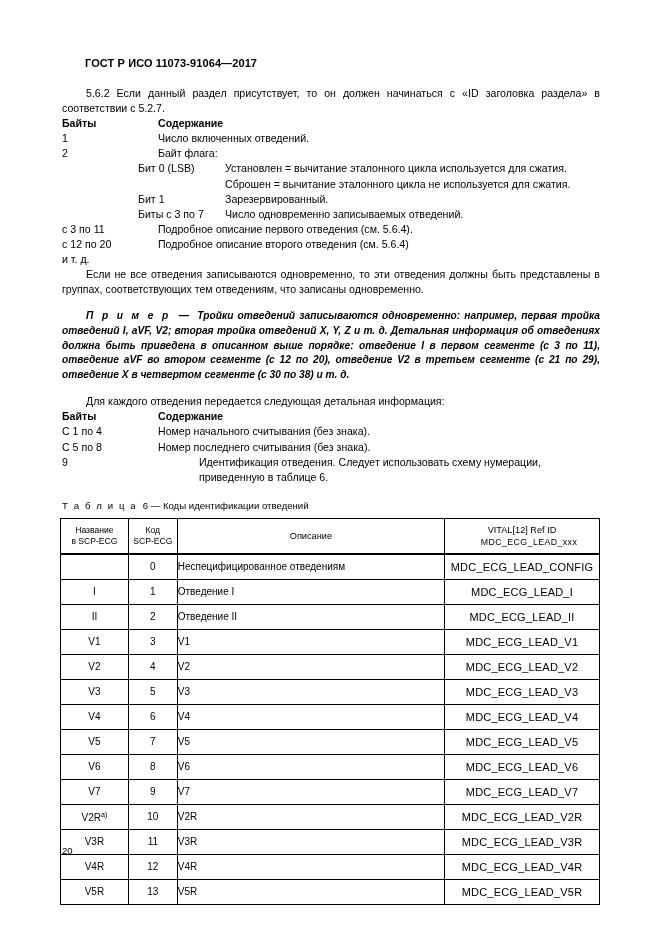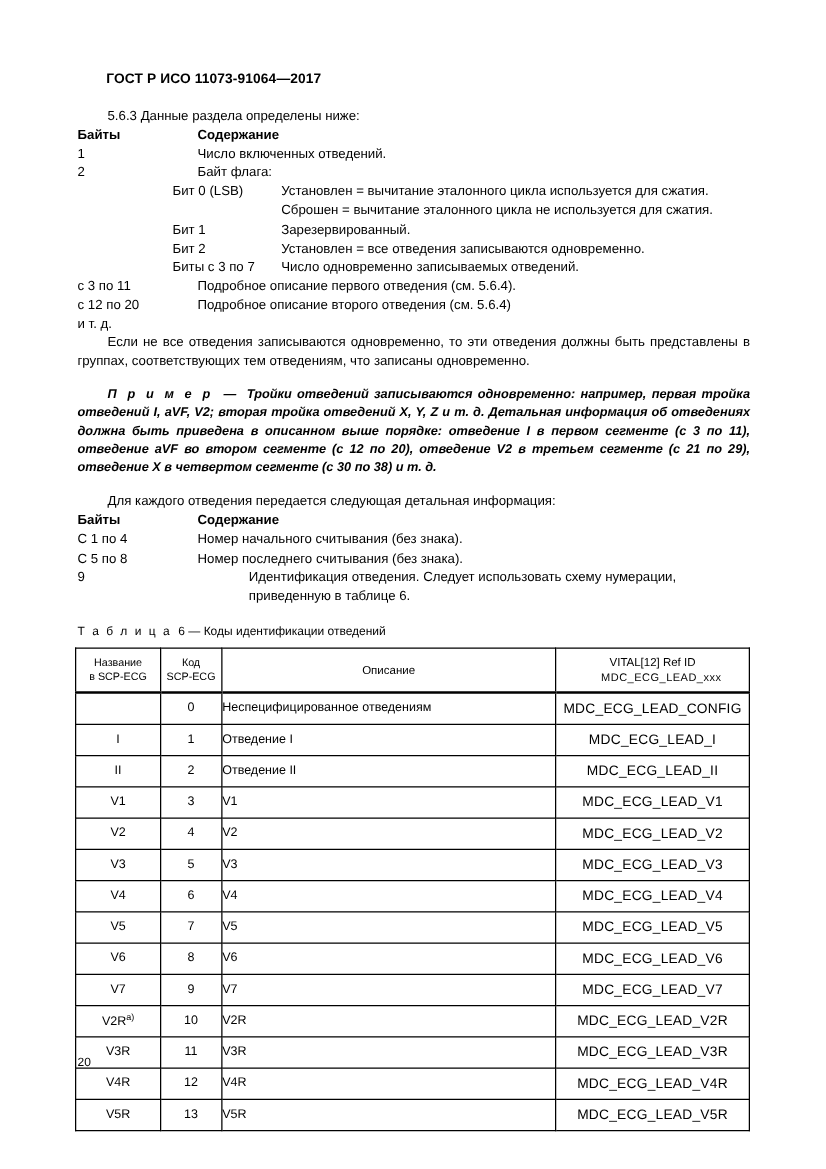--- a/index.html
+++ b/index.html
@@ -165,21 +165,21 @@
 </style>
 </head>
 <body>
 
 <div class="page">
 
   <div class="doc-header">ГОСТ Р ИСО 11073-91064—2017</div>
 
   <div class="body-block">
 
-    <p class="para indent">5.6.3 Данные раздела определены ниже:</p>
+    <p class="para indent">5.6.2 Если данный раздел присутствует, то он должен начинаться с «ID заголовка раздела» в соответствии с 5.2.7.</p>
 
     <div class="deflist">
       <div class="defrow head">
         <span class="term">Байты</span>
         <span class="desc">Содержание</span>
       </div>
 
       <div class="defrow">
         <span class="term">1</span>
         <span class="desc">Число включенных отведений.</span>
@@ -193,24 +193,20 @@
         <span class="bitterm">Бит 0 (LSB)</span>
         <span class="bitdesc">Установлен = вычитание эталонного цикла используется для сжатия.</span>
       </div>
       <div class="defrow sub cont">
         <span class="bitterm"></span>
         <span class="bitdesc">Сброшен = вычитание эталонного цикла не используется для сжатия.</span>
       </div>
       <div class="defrow sub">
         <span class="bitterm">Бит 1</span>
         <span class="bitdesc">Зарезервированный.</span>
-      </div>
-      <div class="defrow sub">
-        <span class="bitterm">Бит 2</span>
-        <span class="bitdesc">Установлен = все отведения записываются одновременно.</span>
       </div>
       <div class="defrow sub">
         <span class="bitterm">Биты с 3 по 7</span>
         <span class="bitdesc">Число одновременно записываемых отведений.</span>
       </div>
 
       <div class="defrow wide">
         <span class="term">с 3 по 11</span>
         <span class="desc">Подробное описание первого отведения (см. 5.6.4).</span>
       </div>

